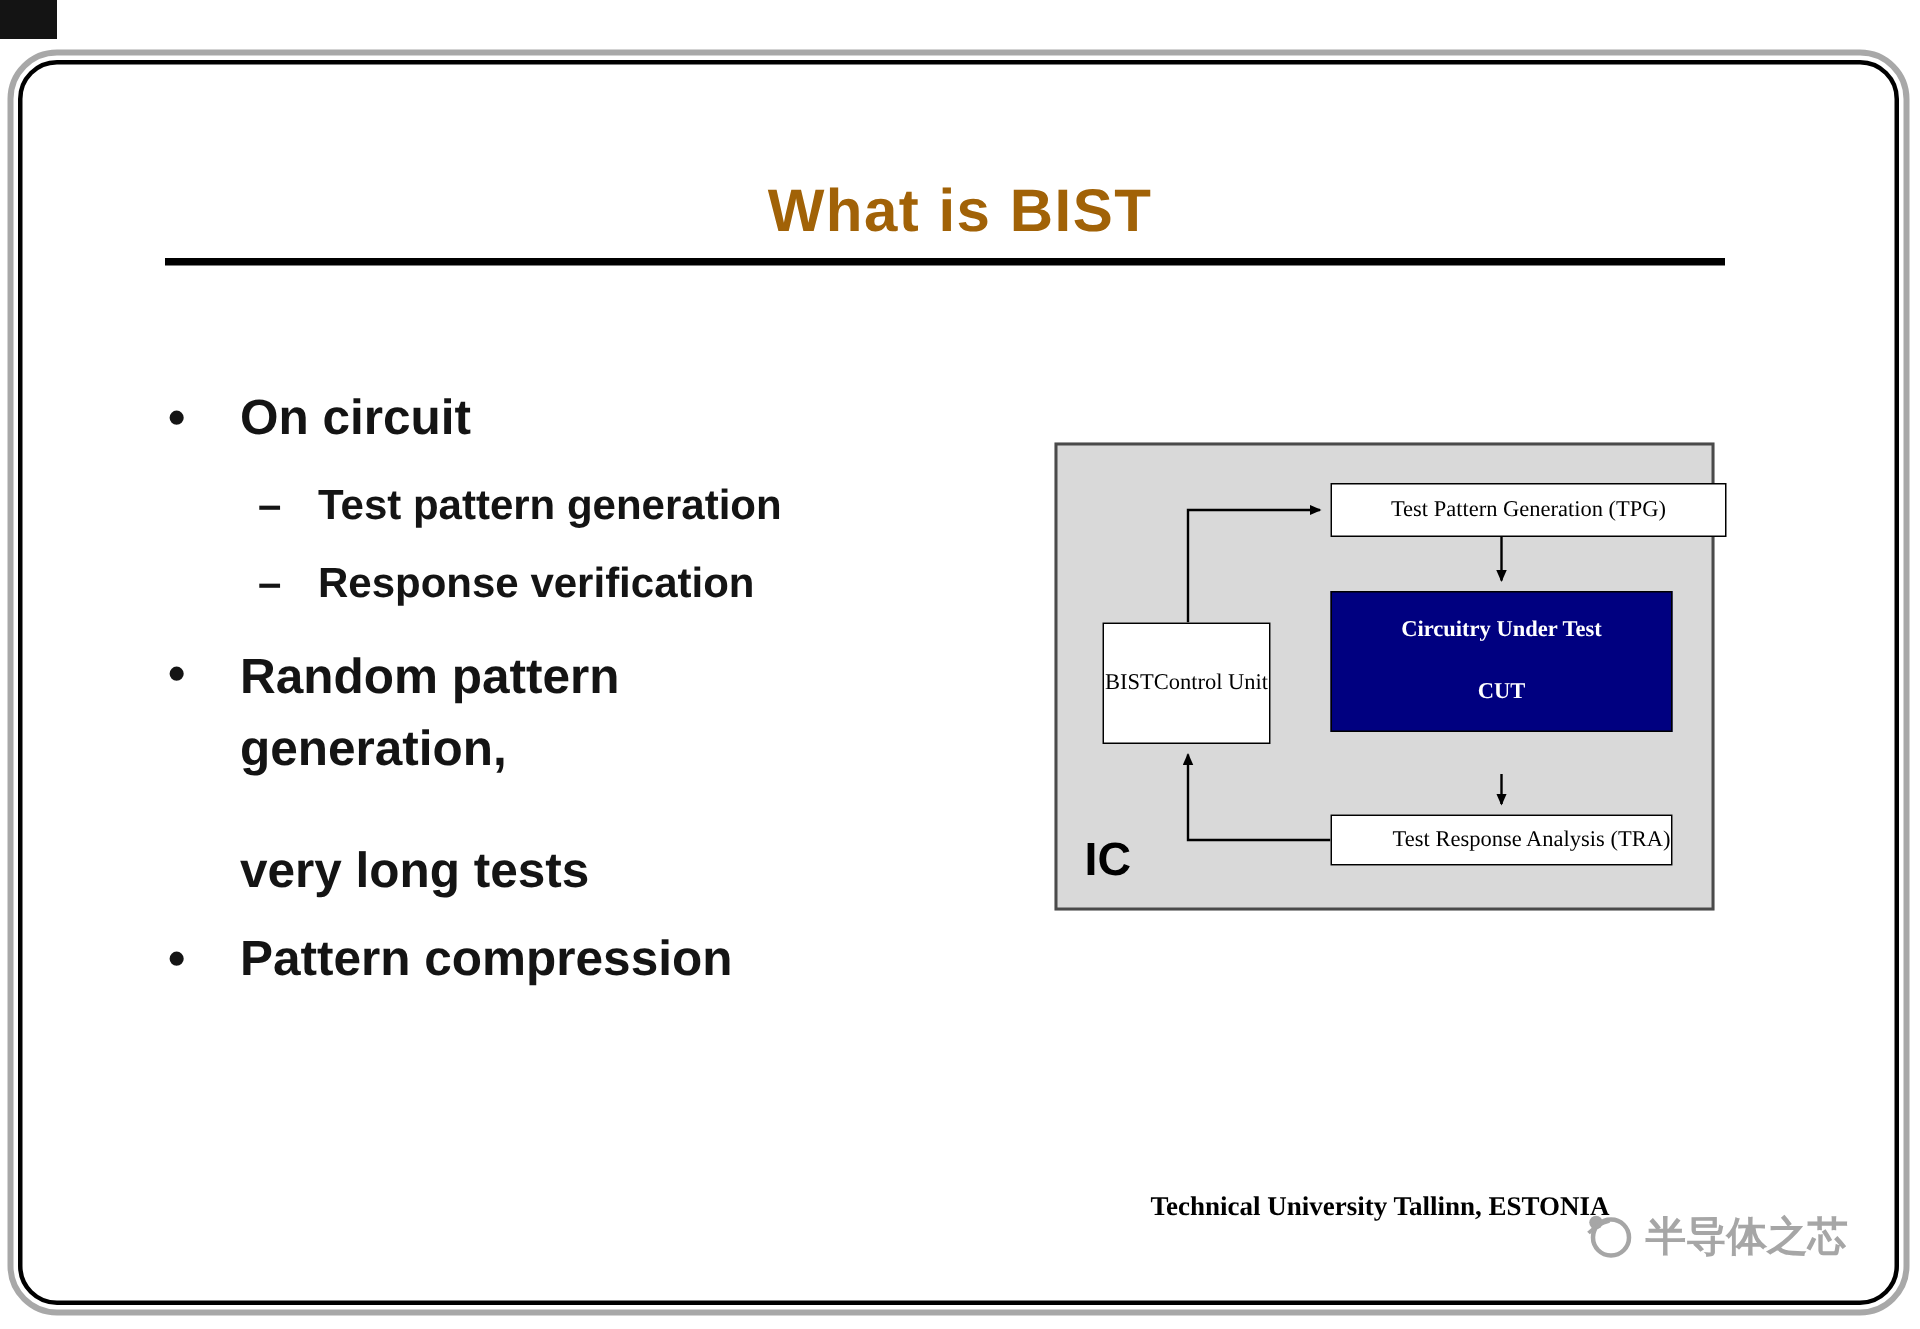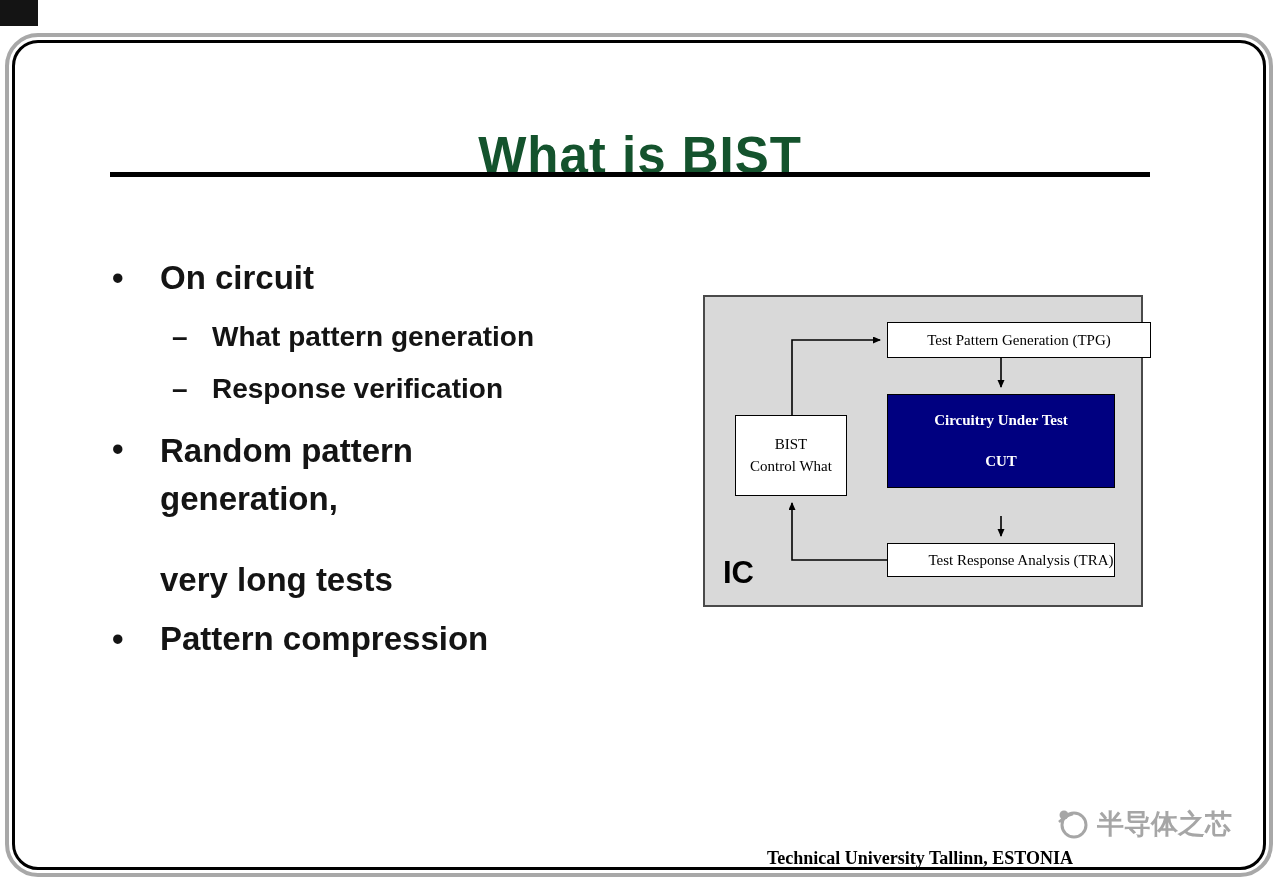--- a/index.html
+++ b/index.html
@@ -12,21 +12,21 @@
     position:absolute;left:12px;top:40px;right:14px;bottom:16px;
     border:3px solid #000;border-radius:26px;
     outline:4px solid #a8a8a8;outline-offset:3px;
     background:#fff;
   }
   .corner-mark{
     position:absolute;left:0;top:0;width:38px;height:26px;background:#141414;
   }
   .slide-title{
     position:absolute;left:0;right:0;top:92px;text-align:center;
-    font-size:51px;font-weight:bold;color:#14532d;letter-spacing:1px;
+    font-size:40px;font-weight:bold;color:#a16207;letter-spacing:1px;
   }
   .title-rule{
     position:absolute;left:110px;top:172px;width:1040px;height:5px;background:#000;
   }
   
   .bullets{
     position:absolute;left:112px;top:256px;width:590px;list-style:none;
     margin:0;padding:0;font-weight:bold;color:#141414;
   }
   .bullets li{display:flex;align-items:flex-start;}
@@ -45,33 +45,33 @@
     position:absolute;left:703px;top:295px;width:440px;height:312px;
     background:var(--panel_bg,#d9d9d9);border:2px solid #4a4a4a;box-sizing:border-box;
   }
   .dbox{
     position:absolute;background:#fff;border:1.5px solid #000;box-sizing:border-box;
     display:flex;align-items:center;justify-content:center;text-align:center;
     font-family:"Liberation Serif",serif;font-size:15px;color:#000;
   }
   .dbox-tpg{left:182px;top:25px;width:264px;height:36px;}
   .dbox-tra{left:182px;top:246px;width:228px;height:34px;padding-left:40px;}
-  .dbox-bist{left:30px;top:118px;width:112px;height:81px;flex-direction:column;line-height:1.45;}
+  .dbox-bist{left:30px;top:118px;width:112px;height:81px;flex-direction:row;line-height:1.45;}
   .dbox-cut{
     left:182px;top:97px;width:228px;height:94px;background:var(--cut_bg,#000080);
     color:#fff;font-weight:bold;flex-direction:column;gap:24px;border:1.5px solid #000;
   }
   .arrows{position:absolute;left:0;top:0;width:440px;height:312px;pointer-events:none;}
   .ic-label{
     position:absolute;left:18px;top:258px;font-size:31px;font-weight:bold;
     color:#000;font-family:"Liberation Sans",sans-serif;
   }
   
   .footer{
-    position:absolute;left:640px;top:848px;width:560px;text-align:center;
+    position:absolute;left:640px;top:794px;width:560px;text-align:center;
     font-family:"Liberation Serif",serif;font-weight:bold;font-size:18px;color:#000;
   }
   .watermark{
     position:absolute;right:48px;top:806px;display:flex;align-items:center;gap:6px;
     color:var(--watermark,#a6a6a6);font-size:27px;font-weight:bold;
     font-family:"Liberation Sans",sans-serif;
     justify-content:space-between;
   }
 </style>
 </head>
@@ -84,21 +84,21 @@
 <h1 class="slide-title">What is BIST</h1>
 <div class="title-rule"></div>
 
 <ul class="bullets">
   <li class="b1 li0">
     <span class="mk">•</span>
     <span class="tx">On circuit</span>
   </li>
   <li class="b2 li1">
     <span class="mk">–</span>
-    <span class="tx">What pattern generation</span>
+    <span class="tx">Test pattern generation</span>
   </li>
   <li class="b2 li2">
     <span class="mk">–</span>
     <span class="tx">Response verification</span>
   </li>
   <li class="b1 li3">
     <span class="mk">•</span>
     <span class="tx">Random pattern generation,</span>
   </li>
   <li class="b1 li4">
@@ -122,21 +122,21 @@
     <polyline points="87,118 87,43 175,43" fill="none" stroke="#000" stroke-width="1.6" marker-end="url(#arr)"></polyline>
     <line x1="296" y1="61" x2="296" y2="90" stroke="#000" stroke-width="1.6" marker-end="url(#arr)"></line>
     <line x1="296" y1="219" x2="296" y2="239" stroke="#000" stroke-width="1.6" marker-end="url(#arr)"></line>
     <polyline points="182,263 87,263 87,206" fill="none" stroke="#000" stroke-width="1.6" marker-end="url(#arr)"></polyline>
   </svg>
 
   <div class="dbox dbox-tpg">Test Pattern Generation (TPG)</div>
 
   <div class="dbox dbox-bist">
     <span>BIST</span>
-    <span>Control What</span>
+    <span>Control Unit</span>
   </div>
 
   <div class="dbox dbox-cut">
     <span>Circuitry Under Test</span>
     <span>CUT</span>
   </div>
 
   <div class="dbox dbox-tra">Test Response Analysis (TRA)</div>
 
   <div class="ic-label">IC</div>

